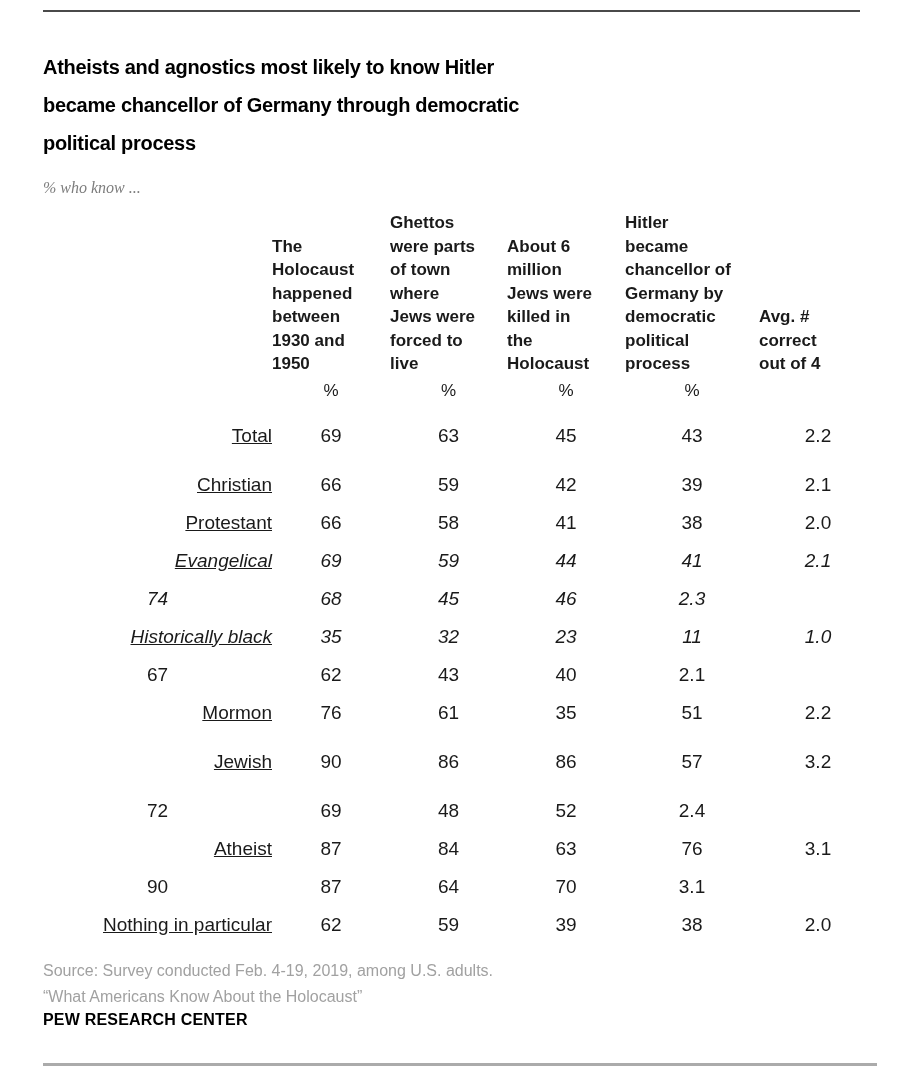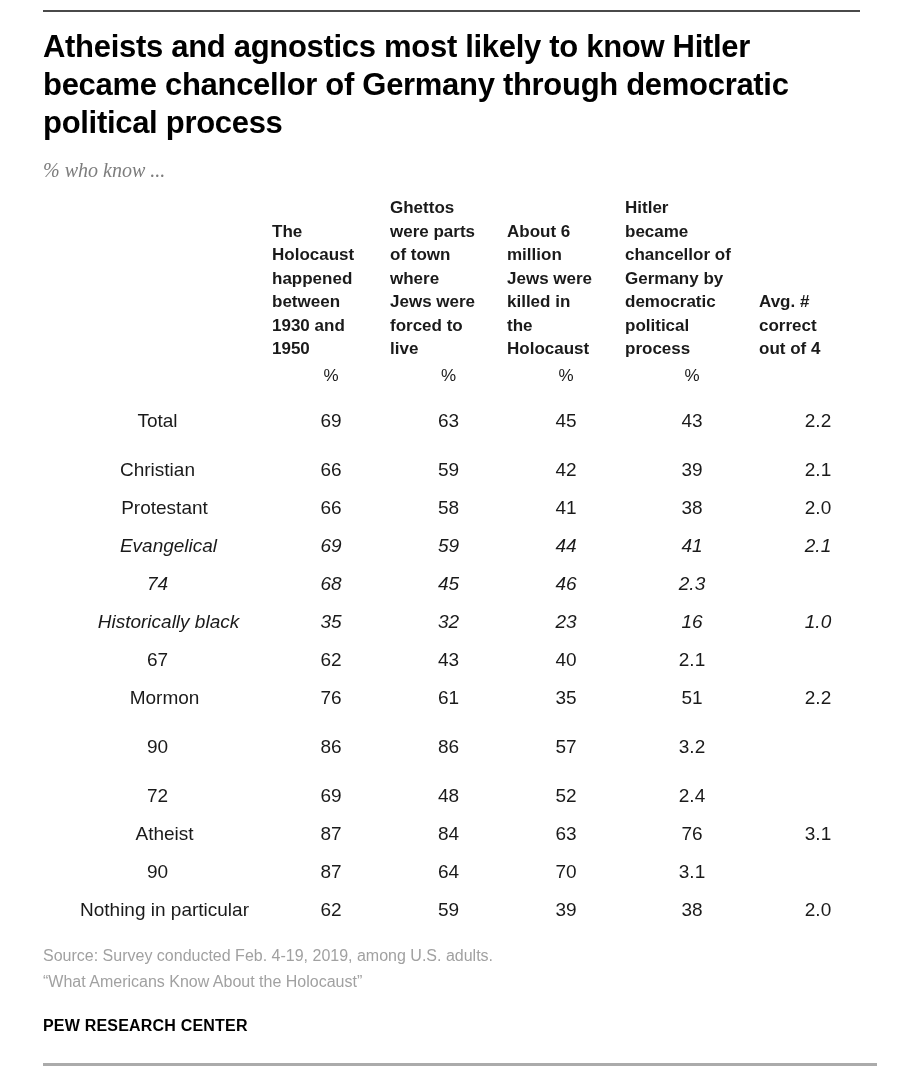--- a/index.html
+++ b/index.html
@@ -12,66 +12,66 @@
     color: #1a1a1a;
     overflow: hidden;
   }
   .top-rule {
     margin: 10px 0 0 43px;
     width: 817px;
     border-top: 2px solid #4a4a4a;
   }
   .content { padding: 0 25px 0 43px; }
   .title {
-    margin-top: 16px;
-    font-size: 31px;
+    margin-top: 36px;
+    font-size: 20px;
     font-weight: bold;
     line-height: 38px;
     letter-spacing: -0.3px;
     color: #000000;
     white-space: pre-line;
   }
   .subtitle {
     margin-top: 17px;
     font-family: "Liberation Serif", "DejaVu Serif", serif;
     font-style: italic;
-    font-size: 20px;
+    font-size: 16px;
     color: #7d7d7d;
   }
   .table { margin-top: 14px; width: 834px; }
   .grid-row {
     display: grid;
     grid-template-columns: 229px 118px 117px 118px 134px 118px;
   }
   .hdr-row { align-items: end; }
   .hdr-cell {
     font-weight: bold;
     font-size: 17px;
     line-height: 23.5px;
     text-align: left;
     white-space: pre-line;
   }
   .unit-row { margin-top: 5px; }
   .unit-cell { text-align: center; font-size: 17px; color: #1a1a1a; }
   .rows { margin-top: 16px; }
   .row { height: 38px; align-items: center; font-size: 19px; }
-  .row .label { text-align: center; }
+  .row .label { text-align: right; text-decoration: underline; }
   .row .num { text-align: center; }
   .row.group-start { margin-top: 11px; }
   .row.italic { font-style: italic; }
   .row.indent-1 .label { padding-left: 14px; }
   .row.indent-2 .label { padding-left: 22px; }
   .source {
     margin-top: 14px;
     font-size: 16px;
     line-height: 26px;
     color: #a1a1a1;
   }
   .brand {
-    margin-top: 22px;
+    margin-top: 1px;
     font-size: 16px;
     font-weight: bold;
     letter-spacing: 0.2px;
     color: #000000;
   }
   .bottom-rule {
     position: absolute;
     left: 43px;
     top: 1063px;
     width: 834px;
@@ -178,21 +178,21 @@
           <div class="num">45</div>
           <div class="num">46</div>
           <div class="num">2.3</div>
         </div>
 
         <div class="grid-row row indent-2 italic">
           <div class="label">Historically black</div>
           <div class="num">35</div>
           <div class="num">32</div>
           <div class="num">23</div>
-          <div class="num">16</div>
+          <div class="num">11</div>
           <div class="num">1.0</div>
         </div>
 
         <div class="grid-row row indent-1">
           <div class="num">67</div>
           <div class="num">62</div>
           <div class="num">43</div>
           <div class="num">40</div>
           <div class="num">2.1</div>
         </div>
@@ -200,20 +200,21 @@
         <div class="grid-row row indent-1">
           <div class="label">Mormon</div>
           <div class="num">76</div>
           <div class="num">61</div>
           <div class="num">35</div>
           <div class="num">51</div>
           <div class="num">2.2</div>
         </div>
 
         <div class="grid-row row group-start">
+          <div class="label">Jewish</div>
           <div class="num">90</div>
           <div class="num">86</div>
           <div class="num">86</div>
           <div class="num">57</div>
           <div class="num">3.2</div>
         </div>
 
         <div class="grid-row row group-start">
           <div class="num">72</div>
           <div class="num">69</div>

